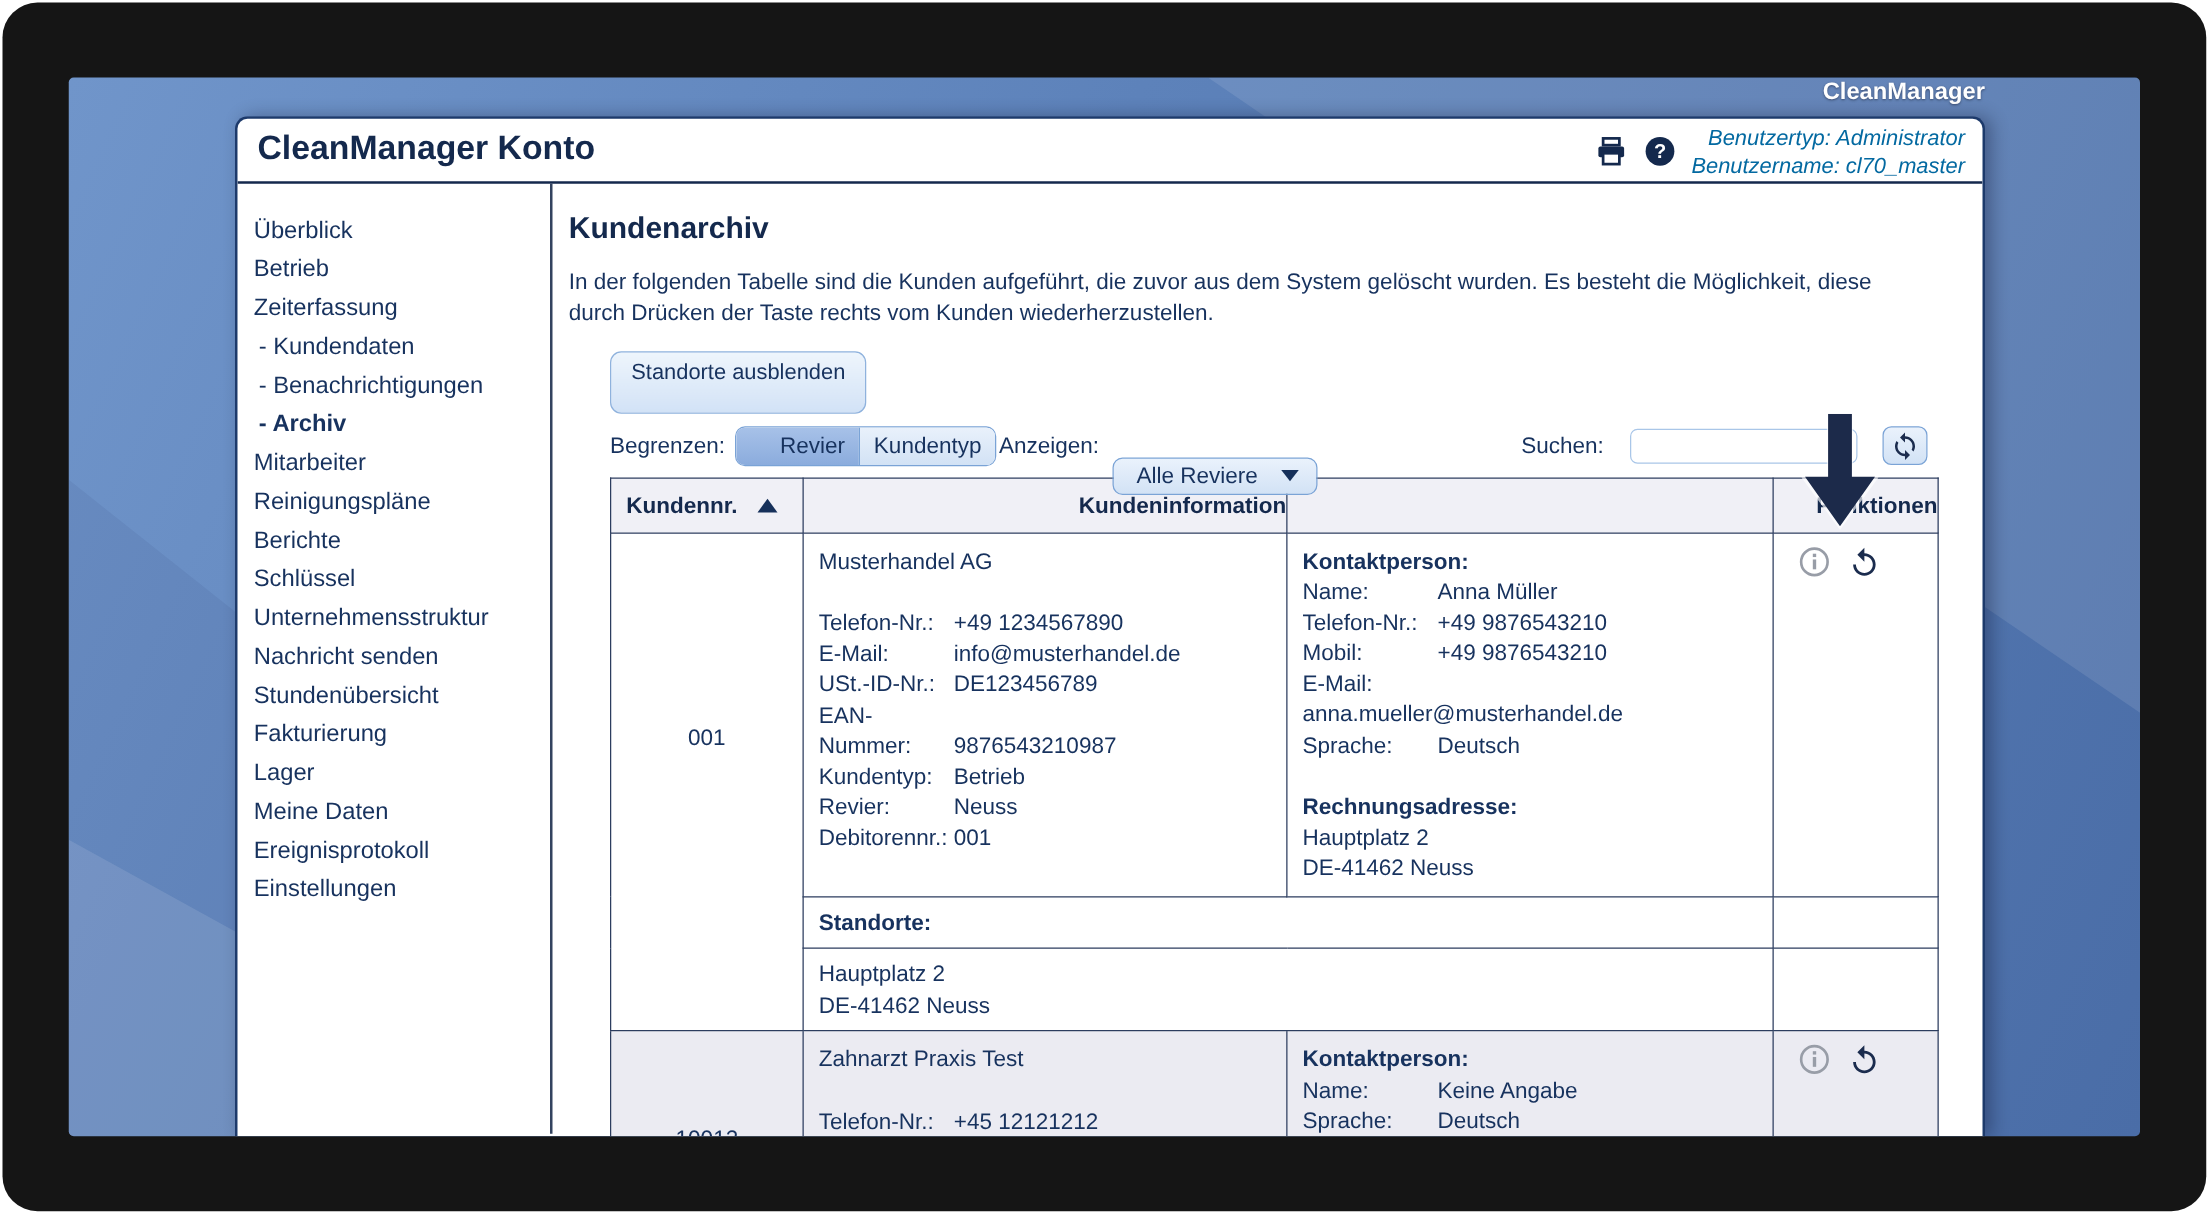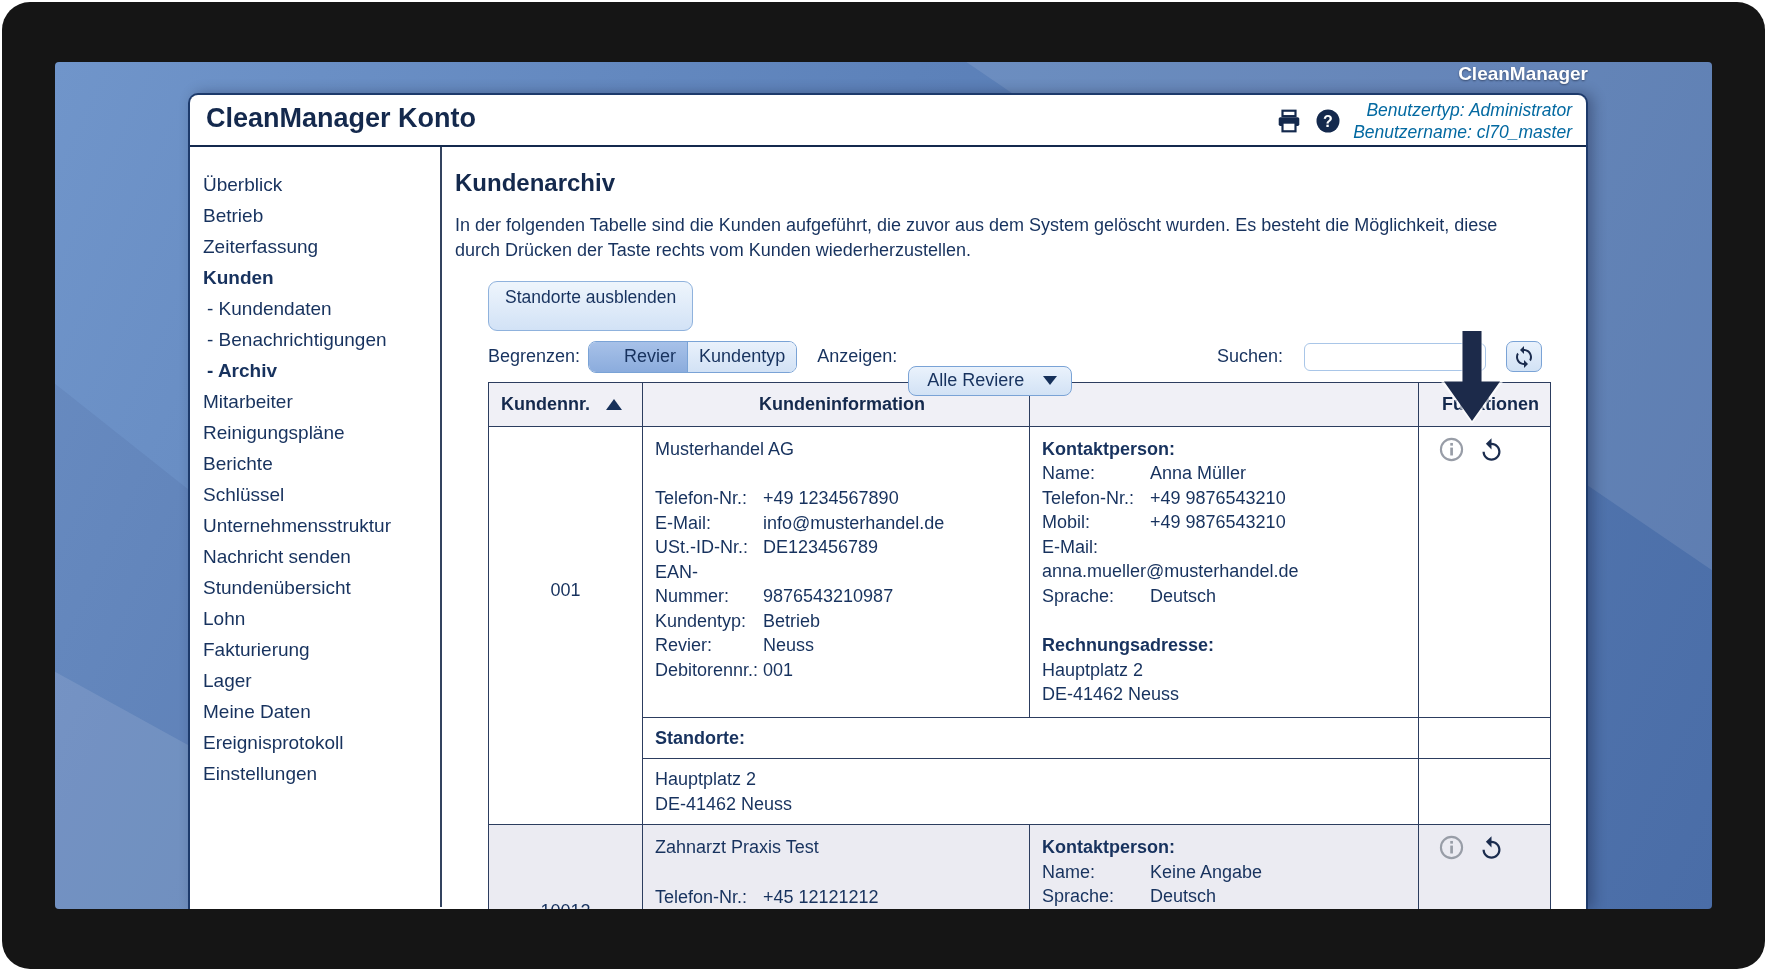--- a/index.html
+++ b/index.html
@@ -33,36 +33,36 @@
   .page-title { font-size:24px; font-weight:bold; color:#14294d; line-height:28px; }
   .desc { margin-top:16px; font-size:18px; line-height:25px; width:1130px; }
   .btn-row { margin:18px 0 0 33px; }
   .btn-hide { display:inline-block; padding:5px 16px 22px; font-size:17.5px; color:#17325e;
               background:linear-gradient(#eef5fc,#d2e2f6); border:1.5px solid #8fb2dd; border-radius:9px; cursor:pointer; }
   .filter-row { margin:9px 0 0 33px; width:1062px; display:flex; align-items:center; font-size:18px; height:33px; }
   .seg-group { display:flex; margin-left:8px; border:1.5px solid #7aa3d6; border-radius:8px; overflow:hidden; }
   .seg { padding:4px 11px 5px; background:linear-gradient(#e9f1fb,#d2e2f5); cursor:pointer; }
   .seg.selected { background:linear-gradient(#a7c1e8,#8bacdd);padding-left:35px; }
   .seg + .seg { border-left:1.5px solid #7aa3d6; }
-  .show-label { margin-left:20px; }
+  .show-label { margin-left:2px; }
   .dropdown { margin-left:11px; width:164px; height:30px; border:1.5px solid #7aa3d6; border-radius:8px;
               background:linear-gradient(#eaf2fc,#d2e2f5); display:flex; align-items:center;
               padding:0 14px 0 18px; cursor:pointer;margin-top:48px; }
   .caret-down { width:0; height:0; margin-left:auto; border-left:7px solid transparent;
                 border-right:7px solid transparent; border-top:9px solid #16305a; }
   .search-wrap { margin-left:auto; display:flex; align-items:center;gap:12px; }
   .search-input { margin-left:9px; width:182px; height:28px; border:1.5px solid #a9c6e8; border-radius:6px;
                   font-size:16px; padding:0 7px; font-family:"Liberation Sans",sans-serif; color:#17325e; outline:none; }
   .btn-refresh { margin-left:8px; margin-right:8px; width:36px; height:31px; border:1.5px solid #7aa3d6;
                  border-radius:7px; background:linear-gradient(#eaf2fc,#d2e2f5); display:flex;
                  align-items:center; justify-content:center; cursor:pointer; }
   table.archive { border-collapse:collapse; margin:9px 0 0 33px; width:1062px; table-layout:fixed;
                   font-size:18px; line-height:24.5px; color:#17325e; }
   .archive th, .archive td { border:1.5px solid #2c3d5f; }
-  .archive th { background:#f0f0f6; font-weight:bold; text-align:center; padding:9px 0 9px 12px; height:41px; color:#14294d; }
+  .archive th { background:#f0f0f6; font-weight:bold; text-align:right; padding:9px 0 9px 12px; height:41px; color:#14294d; }
   .th-flex { display:flex; align-items:center; }
   .sort-asc { width:0; height:0; margin-left:16px; border-left:8px solid transparent;
               border-right:8px solid transparent; border-bottom:11px solid #16305a; }
   .c-num { text-align:center; vertical-align:middle; padding-bottom:70px; background:#ffffff; }
   .c-info, .c-contact { vertical-align:top; padding:10px 12px; background:#ffffff; }
   .c-info { height:268px; }
   .kv { display:grid; grid-template-columns:108px 1fr; }
   .kv .v { align-self:end; }
   .kv-gap { margin-top:25px; }
   .vfull { grid-column:1 / 3; }
@@ -119,32 +119,30 @@
         </div>
       </div>
     </div>
 
     <div class="win-body">
 
       <div class="sidebar">
         <div class="side-item">Überblick</div>
         <div class="side-item">Betrieb</div>
         <div class="side-item">Zeiterfassung</div>
-        <div class="side-item bold">Kunden</div>
         <div class="side-item sub">- Kundendaten</div>
         <div class="side-item sub">- Benachrichtigungen</div>
         <div class="side-item sub bold">- Archiv</div>
         <div class="side-item">Mitarbeiter</div>
         <div class="side-item">Reinigungspläne</div>
         <div class="side-item">Berichte</div>
         <div class="side-item">Schlüssel</div>
         <div class="side-item">Unternehmensstruktur</div>
         <div class="side-item">Nachricht senden</div>
         <div class="side-item">Stundenübersicht</div>
-        <div class="side-item">Lohn</div>
         <div class="side-item">Fakturierung</div>
         <div class="side-item">Lager</div>
         <div class="side-item">Meine Daten</div>
         <div class="side-item">Ereignisprotokoll</div>
         <div class="side-item">Einstellungen</div>
       </div>
 
       <div class="main">
         <div class="page-title">Kundenarchiv</div>
         <div class="desc">

